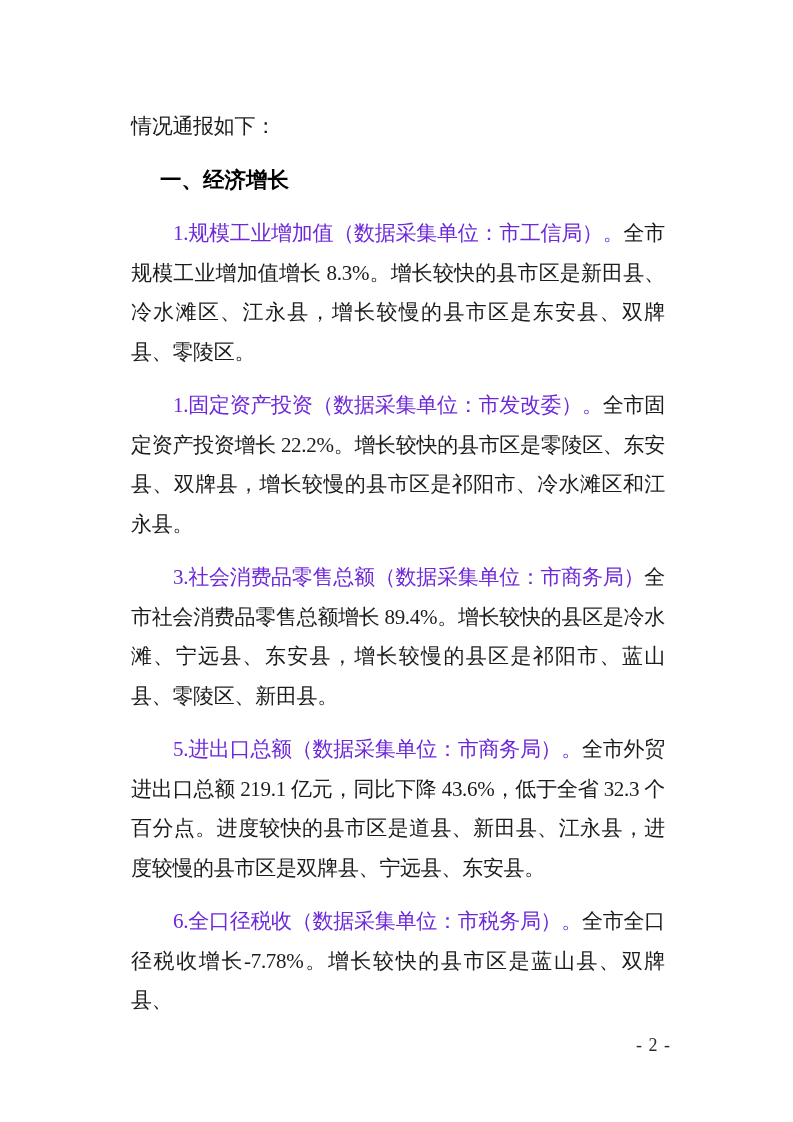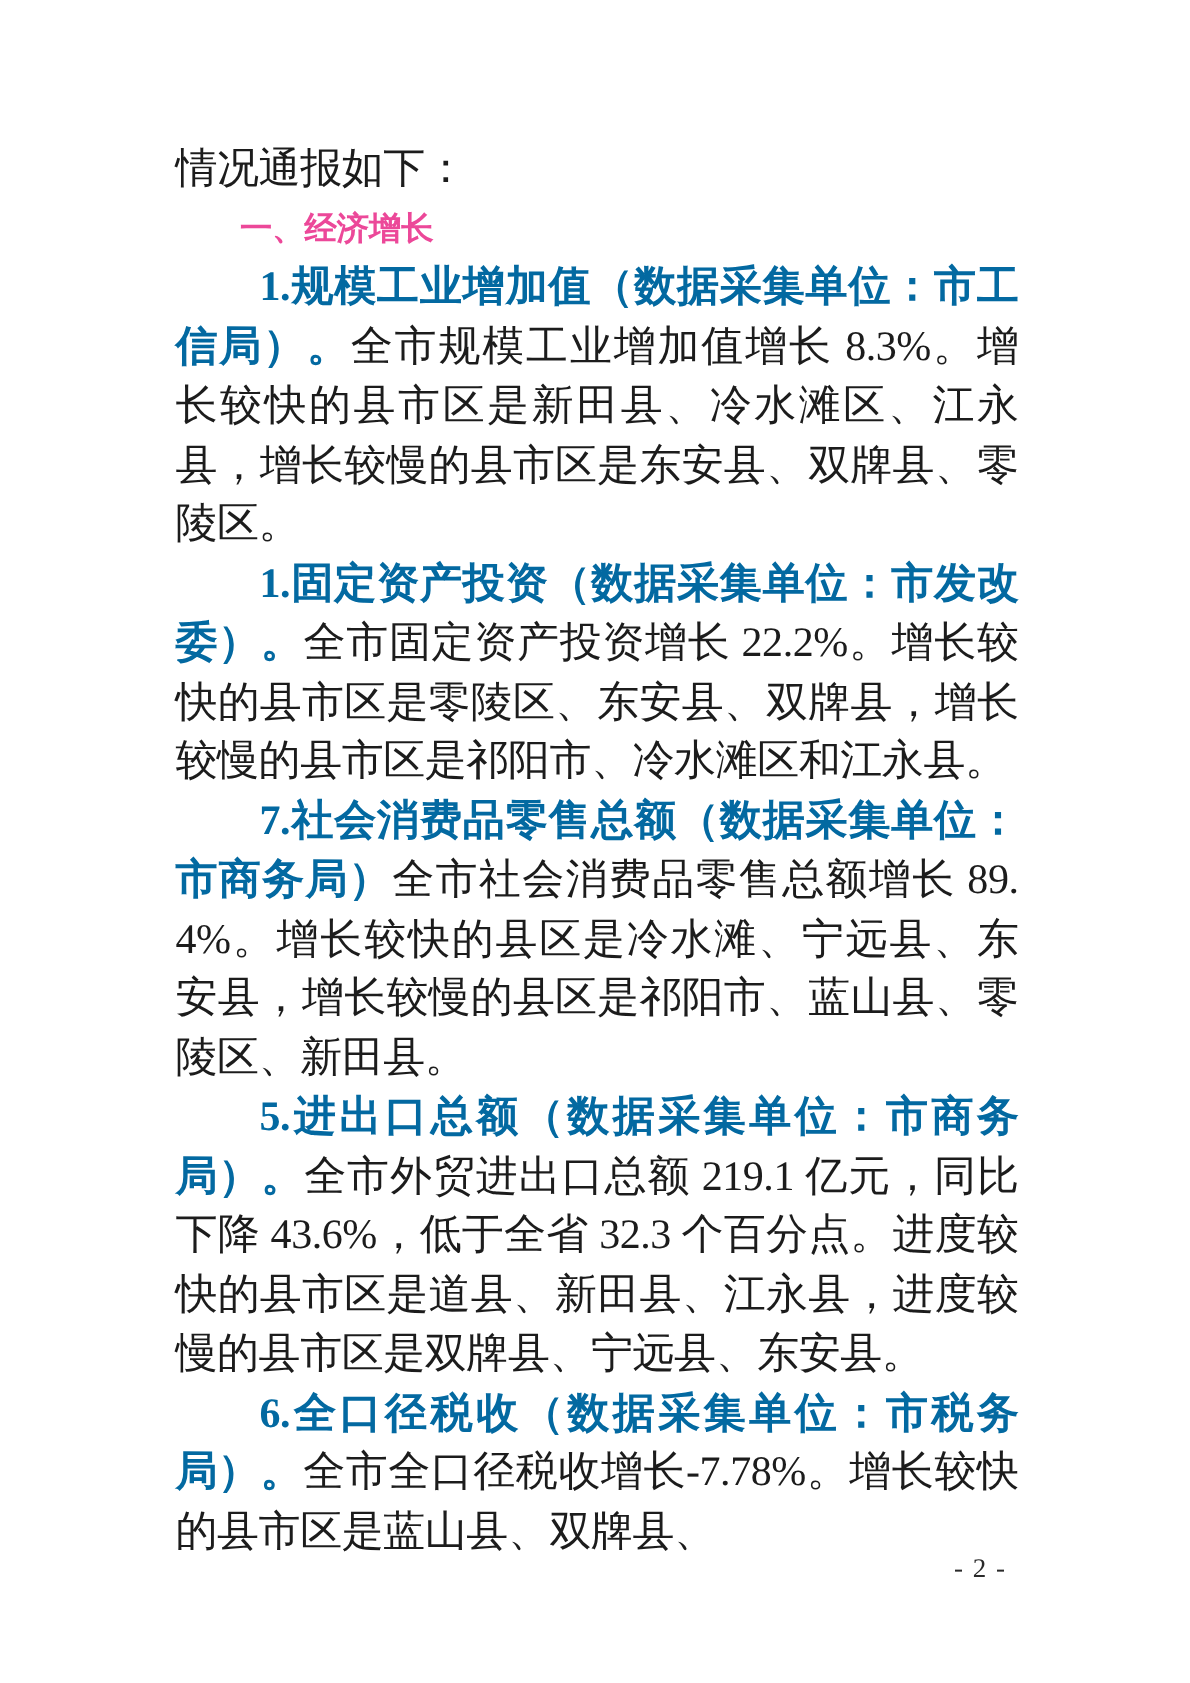--- a/index.html
+++ b/index.html
@@ -16,45 +16,45 @@
     color: #1c1c1c;
     font-family: "Liberation Serif", "DejaVu Serif", serif;
   }
   .content {
     position: absolute;
     left: 117px;
     top: 93px;
     width: 562px;
   }
   .body-par {
-    margin: 0;
-    font-size: 28px;
+    margin: 14px;
+    font-size: 21px;
     line-height: 39.5px;
     letter-spacing: -0.3px;
     text-align: justify;
     text-justify: inter-character;
     text-indent: 2em;
     word-break: break-all;
   }
   .no-indent {
     text-indent: 0;
   }
   .section-heading {
     margin: 0;
     font-size: 21.5px;
     line-height: 39.5px;
     font-weight: bold;
     text-indent: 2em;
     text-align: left;
     font-family: "Liberation Sans", "DejaVu Sans", sans-serif;
-    color: #ec4899;
+    color: #000000;
   }
   .lead {
-    font-weight: bold;
-    color: #0369a1;
+    font-weight: normal;
+    color: #6d28d9;
   }
   .footer {
     position: absolute;
     top: 1033px;
     right: 122px;
     font-size: 18px;
     line-height: 24px;
     letter-spacing: 1px;
     color: #2a2a2a;
     font-family: "Liberation Serif", "DejaVu Serif", serif;
@@ -67,21 +67,21 @@
   <div class="content">
 
     <p class="body-par no-indent">情况通报如下：</p>
 
     <h2 class="section-heading">一、经济增长</h2>
 
     <p class="body-par"><span class="lead">1.规模工业增加值（数据采集单位：市工信局）。</span><span>全市规模工业增加值增长 8.3%。增长较快的县市区是新田县、冷水滩区、江永县，增长较慢的县市区是东安县、双牌县、零陵区。</span></p>
 
     <p class="body-par"><span class="lead">1.固定资产投资（数据采集单位：市发改委）。</span><span>全市固定资产投资增长 22.2%。增长较快的县市区是零陵区、东安县、双牌县，增长较慢的县市区是祁阳市、冷水滩区和江永县。</span></p>
 
-    <p class="body-par"><span class="lead">7.社会消费品零售总额（数据采集单位：市商务局）</span><span>全市社会消费品零售总额增长 89.4%。增长较快的县区是冷水滩、宁远县、东安县，增长较慢的县区是祁阳市、蓝山县、零陵区、新田县。</span></p>
+    <p class="body-par"><span class="lead">3.社会消费品零售总额（数据采集单位：市商务局）</span><span>全市社会消费品零售总额增长 89.4%。增长较快的县区是冷水滩、宁远县、东安县，增长较慢的县区是祁阳市、蓝山县、零陵区、新田县。</span></p>
 
 
     <p class="body-par"><span class="lead">5.进出口总额（数据采集单位：市商务局）。</span><span>全市外贸进出口总额 219.1 亿元，同比下降 43.6%，低于全省 32.3 个百分点。进度较快的县市区是道县、新田县、江永县，进度较慢的县市区是双牌县、宁远县、东安县。</span></p>
 
     <p class="body-par"><span class="lead">6.全口径税收（数据采集单位：市税务局）。</span><span>全市全口径税收增长-7.78%。增长较快的县市区是蓝山县、双牌县、</span></p>
 
   </div>
 
   <div class="footer">
     <span>- 2 -</span>

